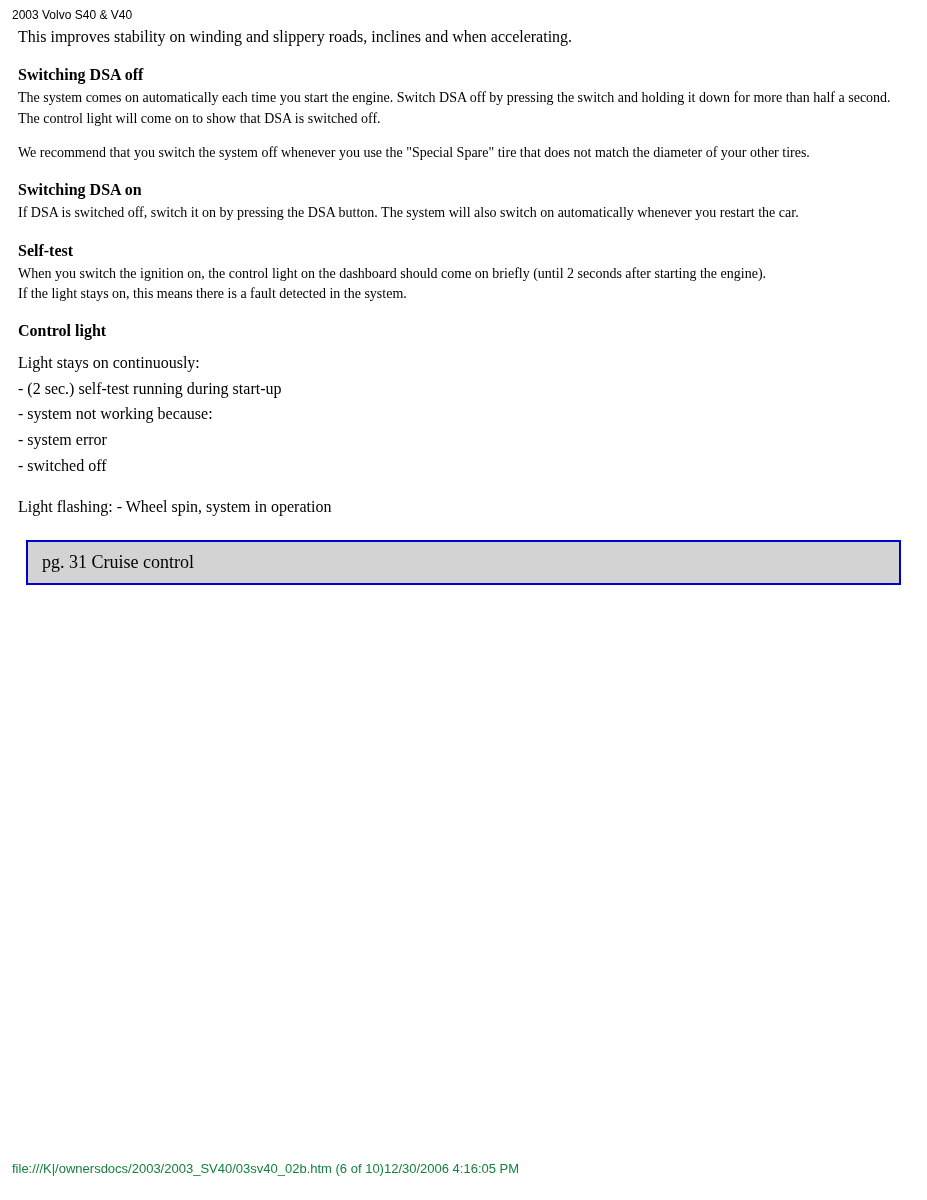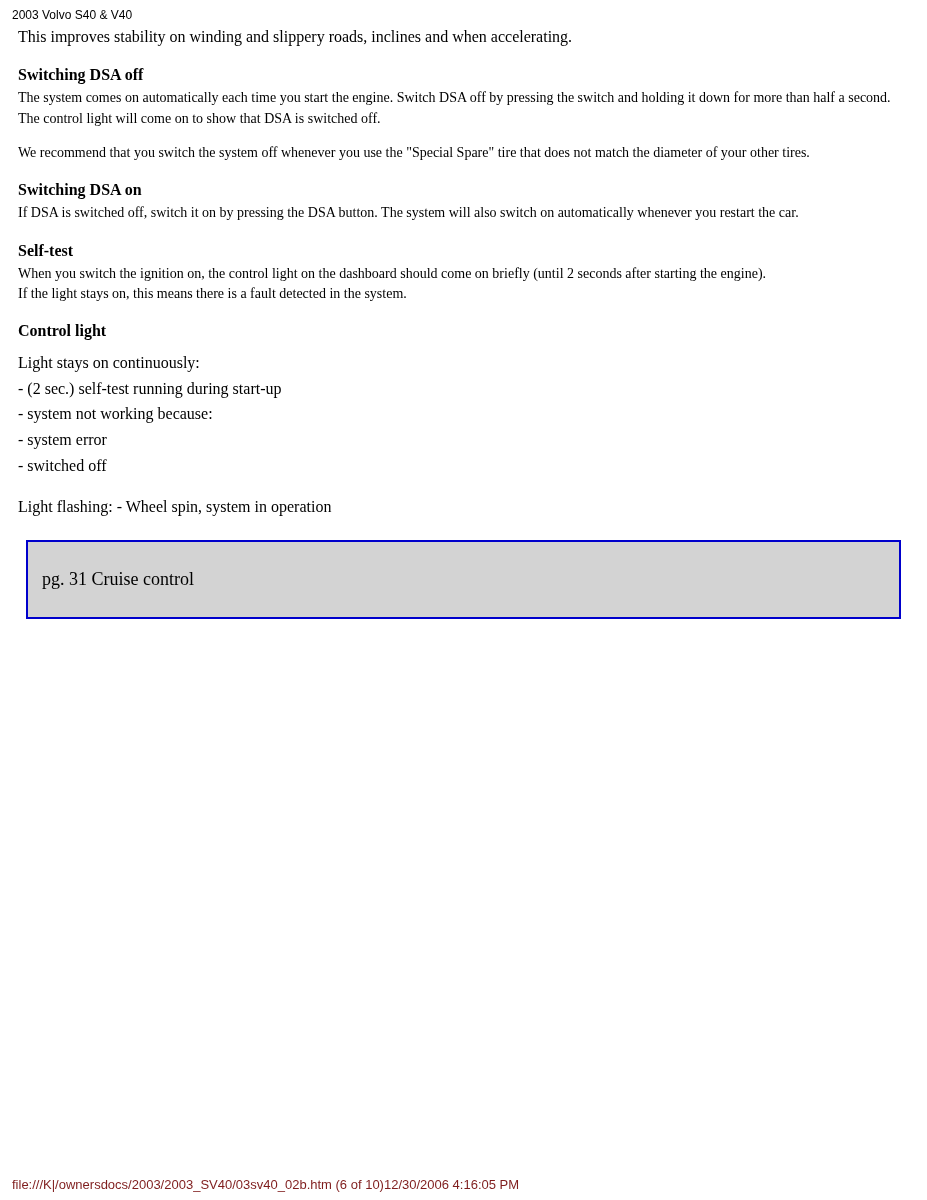--- a/index.html
+++ b/index.html
@@ -69,33 +69,33 @@
       margin-top: 16px;
       line-height: 1.6;
       font-size: 16px;
     }
 
     .cruise-link-box {
       display: block;
       margin: 20px 8px 0 8px;
       border: 2px solid #0000cc;
       background: #d3d3d3;
-      padding: 27px 14px;
+      padding: 10px 14px;
       font-size: 18px;
       color: #000;
       text-decoration: none;
       cursor: pointer;
     }
 
     .status-bar {
       position: absolute;
-      bottom: 8px;
+      bottom: 24px;
       left: 12px;
       font-size: 13px;
-      color: #7f1d1d;
+      color: #15803d;
       font-family: Arial, sans-serif;
     }
   </style>
 </head>
 <body>
 
 <div class="title-bar">
   <span>2003 Volvo S40 &amp; V40</span>
 </div>
 

